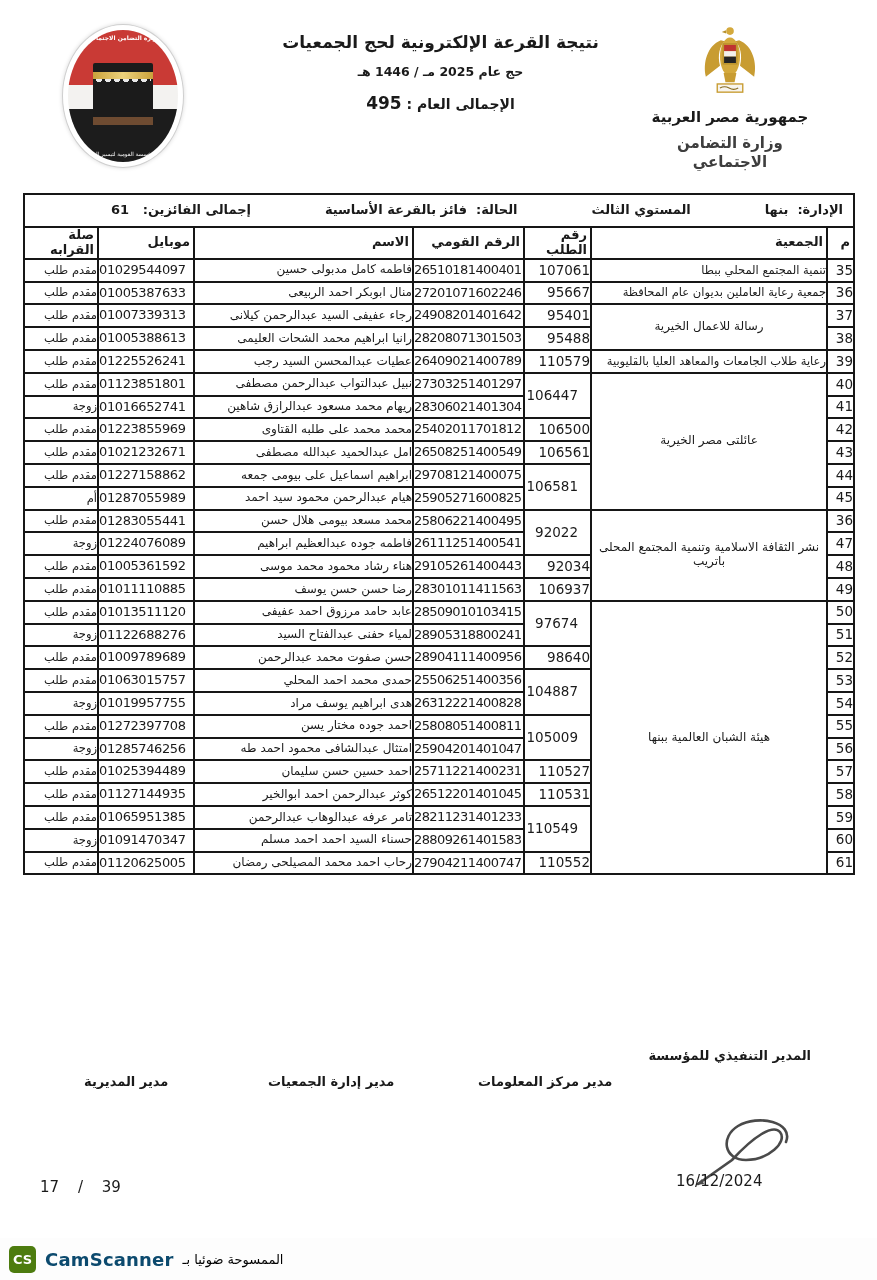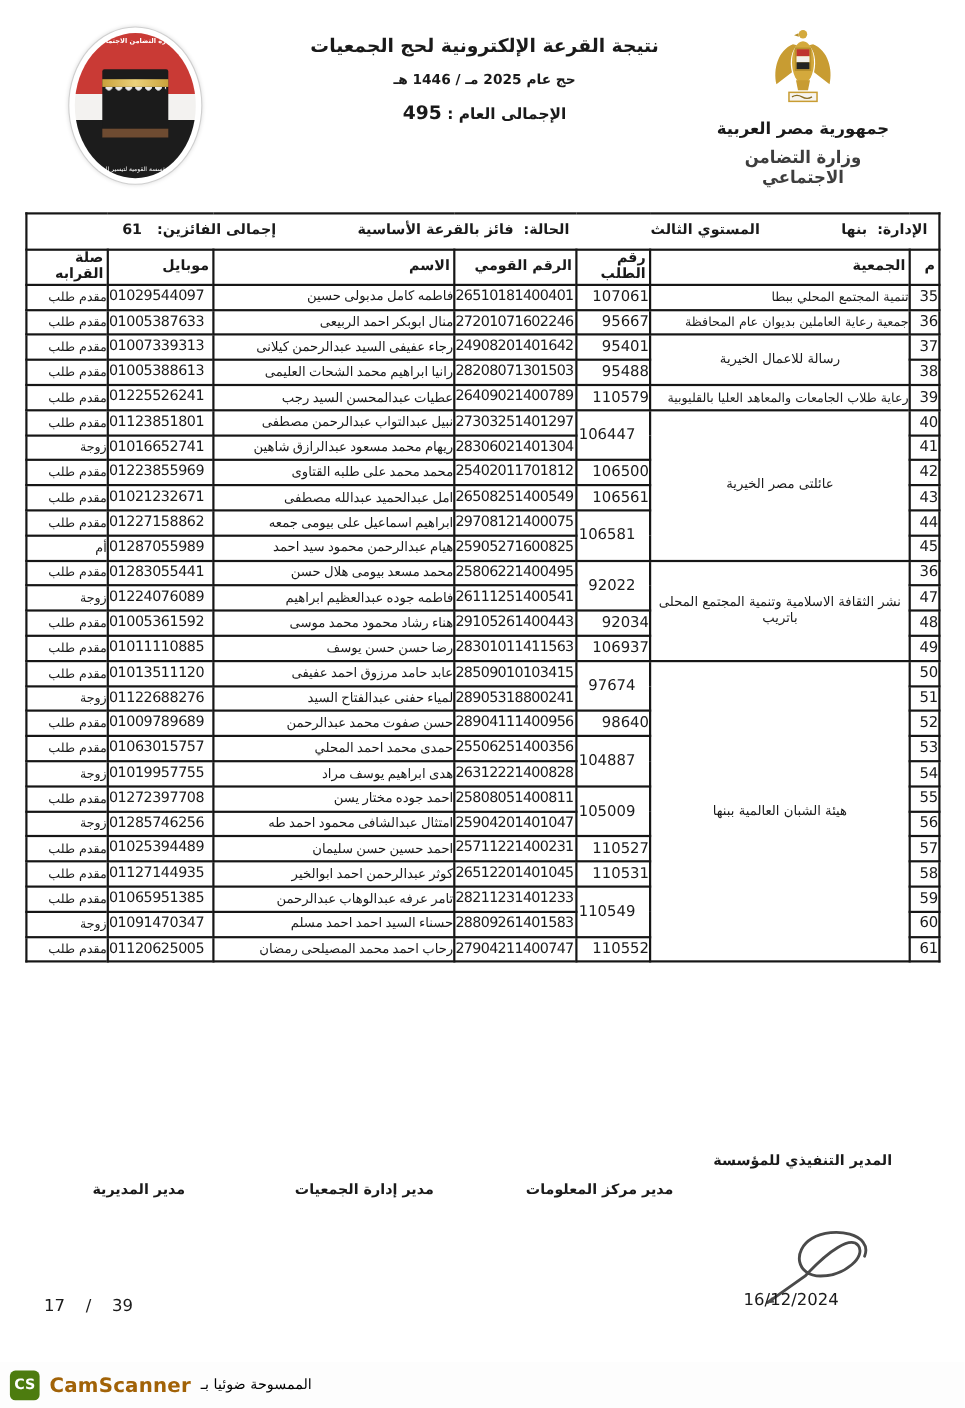--- a/index.html
+++ b/index.html
@@ -49,40 +49,40 @@
   .info-flex{display:flex;align-items:center;justify-content:space-between;
     padding:0 10px 0 86px;font-size:13px;font-weight:bold;}
   .head-row th{height:23px;font-size:13px;font-weight:bold;text-align:right;padding:0 3px;}
   .data-table tbody tr{height:22.8px;}
   .c-no{text-align:right;padding:0 3px;font-size:13.5px;}
   .c-assoc{text-align:right;padding:0 3px;font-size:11.5px;}
   .c-assoc.merged{text-align:center;padding:0 2px;font-size:12px;}
   .c-req{text-align:right;padding:0 6px;font-size:13.5px;}
   .c-req.merged{text-align:center;padding:0 12px;}
   .c-nid{text-align:left;direction:ltr;padding:0 1px 0 2px;font-size:13px;letter-spacing:-0.6px;}
-  .c-name{text-align:right;padding:0 4px;font-size:12px;font-family:Liberation Serif, serif;}
+  .c-name{text-align:right;padding:0 4px;font-size:12px;}
   .c-mobile{text-align:left;direction:ltr;padding:0 1px 0 2px;font-size:13px;letter-spacing:-0.4px;}
   .c-rel{text-align:right;padding:0 2px;font-size:11.5px;}
 
   
   .sig{position:absolute;font-size:13px;font-weight:bold;white-space:nowrap;}
   .sig-exec{right:66px;top:1048px;margin-left:11px;}
   .sig-info{left:478px;top:1074px;}
   .sig-assoc{left:268px;top:1074px;}
   .sig-dir{left:84px;top:1074px;}
   .sign-svg{position:absolute;left:688px;top:1108px;}
   .doc-date{position:absolute;left:676px;top:1172px;font-size:15px;direction:ltr;}
   .page-num{position:absolute;left:40px;top:1178px;font-size:15px;direction:ltr;}
   .page-num span{margin-right:14px;}
 
   .cs-bar{position:absolute;left:0;bottom:0;width:100%;height:42px;background:#fdfdfd;
     display:flex;align-items:center;gap:9px;padding-left:9px;box-sizing:border-box;direction:ltr;}
   .cs-badge{width:27px;height:27px;border-radius:5px;background:#4d7c0f;color:#fff;
     font-size:13px;font-weight:bold;display:flex;align-items:center;justify-content:center;}
-  .cs-brand{font-size:18px;color:#a16207;font-weight:bold;letter-spacing:.2px;}
+  .cs-brand{font-size:18px;color:#0c4a6e;font-weight:bold;letter-spacing:.2px;}
   .cs-text{font-size:13px;color:#000000;}
 </style>
 </head>
 <body>
 
 <div class="page">
 
   <div class="seal">
     <div class="seal-outer">
       <div class="seal-band"></div>

